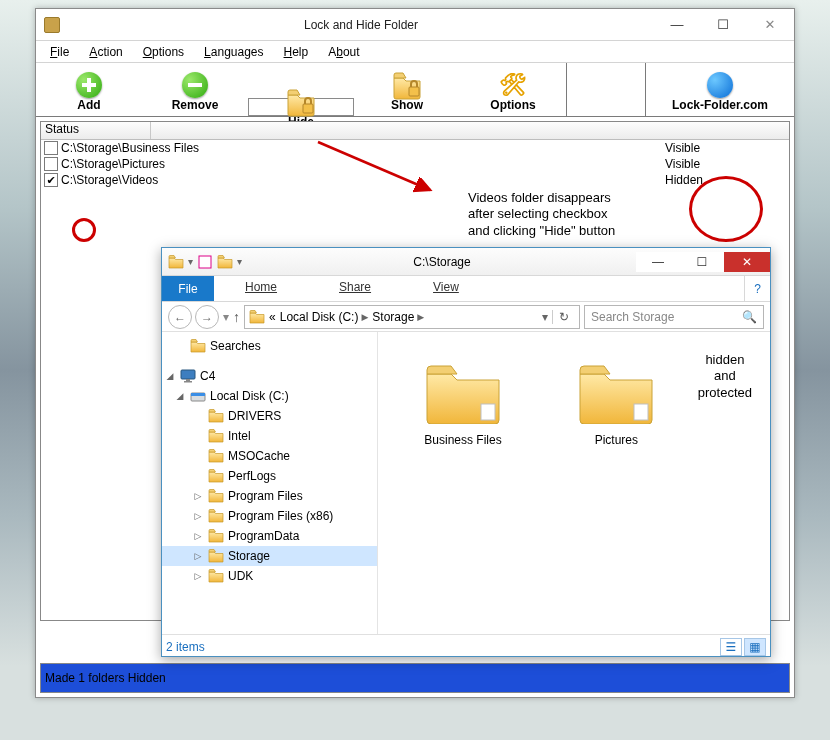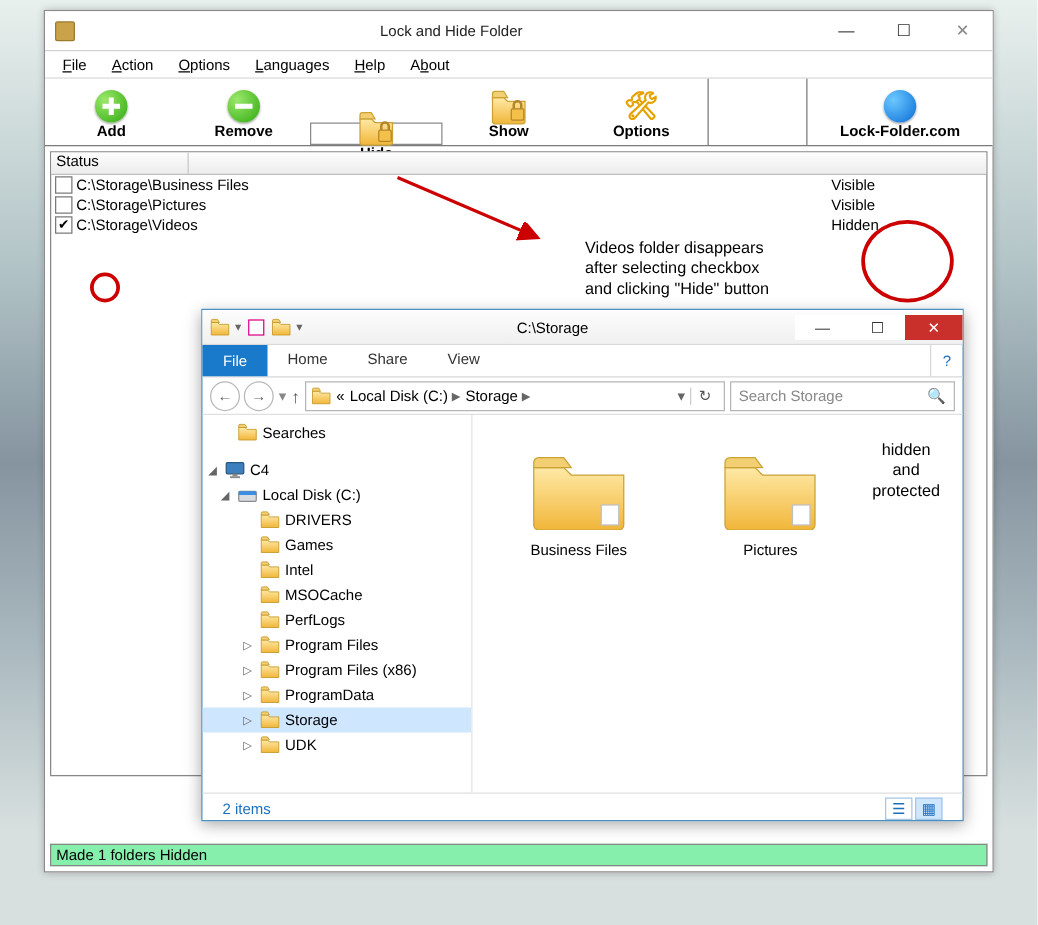--- a/index.html
+++ b/index.html
@@ -101,22 +101,22 @@
   .fl-head .c-pad{width:16px;}
   .fl-row {
     display:flex; height:16px; align-items:center;
   }
   .fl-row .chk{width:14px;height:14px;border:1px solid #7a7a7a;margin:0 3px;display:flex;align-items:center;justify-content:center;font-size:11px;}
   .fl-row .chk.checked::after{content:"✔";color:#000;font-size:11px;line-height:1;}
   .fl-row .path{flex:1;}
   .fl-row .status{width:124px;margin-left:44px;}
   .statusbar {
     position:absolute; bottom:4px; left:4px; right:4px;
-    height:18px; border:1px solid #888; padding-left:4px;
-    background:#86efac; display:flex; align-items:center;
+    height:30px; border:1px solid #888; padding-left:4px;
+    background:#1d4ed8; display:flex; align-items:center;
   }
 
   
   .anno-red { color:#000000; font-size:13px; line-height:1.25;}
   .ann-circle {
     position:absolute; border:3px solid #c00; border-radius:50%;
   }
   .ann-arrow {
     position:absolute; stroke:#c00; fill:#c00;
   }
@@ -140,21 +140,21 @@
   .exp-tb-btns{display:flex;}
   .exp-tb-btn{width:44px;height:20px;display:flex;align-items:center;justify-content:center;margin:2px 0;}
   .exp-tb-btn.min,.exp-tb-btn.max{background:#fff;color:#333;}
   .exp-tb-btn.close{background:#c9302c;color:#fff;width:46px;}
 
   .exp-ribbon {
     height:26px; display:flex; align-items:stretch;
     border-bottom:1px solid #d8d8d8;
   }
   .rb-file{width:52px;background:#1979ca;color:#fff;display:flex;align-items:center;justify-content:center;font-size:12px;}
-  .rb-tab{padding:4px 16px;color:#333;}
+  .rb-tab{padding:4px 31px;color:#333;text-decoration:underline;}
 
   .exp-addrrow {
     height:30px; display:flex; align-items:center; gap:4px;
     padding:3px 6px; border-bottom:1px solid #e0e0e0;
   }
   .navcircle{width:24px;height:24px;border:1px solid #b8b8b8;border-radius:50%;display:flex;align-items:center;justify-content:center;color:#666;}
   .nav-arrows{display:flex;gap:3px;}
   .addr-box{flex:1;height:24px;border:1px solid #b6b6b6;display:flex;align-items:center;padding:0 4px;gap:4px;}
   .addr-seg{display:flex;align-items:center;gap:3px;}
   .addr-seg .chev{color:#666;font-size:9px;}
@@ -166,21 +166,21 @@
   .tree-item .exp-arrow{width:12px;text-align:center;color:#666;font-size:9px;}
   .tree-item .ticon{width:16px;height:16px;}
   .tree-item.sel{background:#cfe6ff;}
   .ind1{padding-left:12px;} .ind2{padding-left:30px;}
 
   .exp-content{flex:1;position:relative;padding:10px;}
   .big-folder{display:inline-block;text-align:center;margin:18px 20px 0 20px;width:110px;vertical-align:top;}
   .big-folder .fic{width:80px;height:64px;margin:0 auto;}
   .big-folder .flbl{margin-top:6px;font-size:12px;}
 
-  .exp-status{height:24px;border-top:1px solid #e0e0e0;display:flex;align-items:center;padding:0 16px;color:#1a6fbf;justify-content:space-between;}
+  .exp-status{height:24px;border-top:1px solid #e0e0e0;display:flex;align-items:center;padding:0 4px;color:#1a6fbf;justify-content:space-between;}
   .view-icons{display:flex;gap:2px;}
   .view-icons .vbtn{width:22px;height:18px;border:1px solid #a6c6e6;display:flex;align-items:center;justify-content:center;}
   .view-icons .vbtn.active{background:#cfe6ff;}
 
   
   .svg-folder-sm{width:16px;height:16px;}
 </style>
 </head>
 <body>
 
@@ -418,27 +418,20 @@
       <svg class="ticon">
               <use href="#folder-sm"></use>
             </svg>
       <span>DRIVERS</span>
     </div>
           <div class="tree-item ind2">
       <span class="exp-arrow"></span>
       <svg class="ticon">
               <use href="#folder-sm"></use>
             </svg>
-      <span>Games</span>
-    </div>
-          <div class="tree-item ind2">
-      <span class="exp-arrow"></span>
-      <svg class="ticon">
-              <use href="#folder-sm"></use>
-            </svg>
       <span>Intel</span>
     </div>
           <div class="tree-item ind2">
       <span class="exp-arrow"></span>
       <svg class="ticon">
               <use href="#folder-sm"></use>
             </svg>
       <span>MSOCache</span>
     </div>
           <div class="tree-item ind2">

